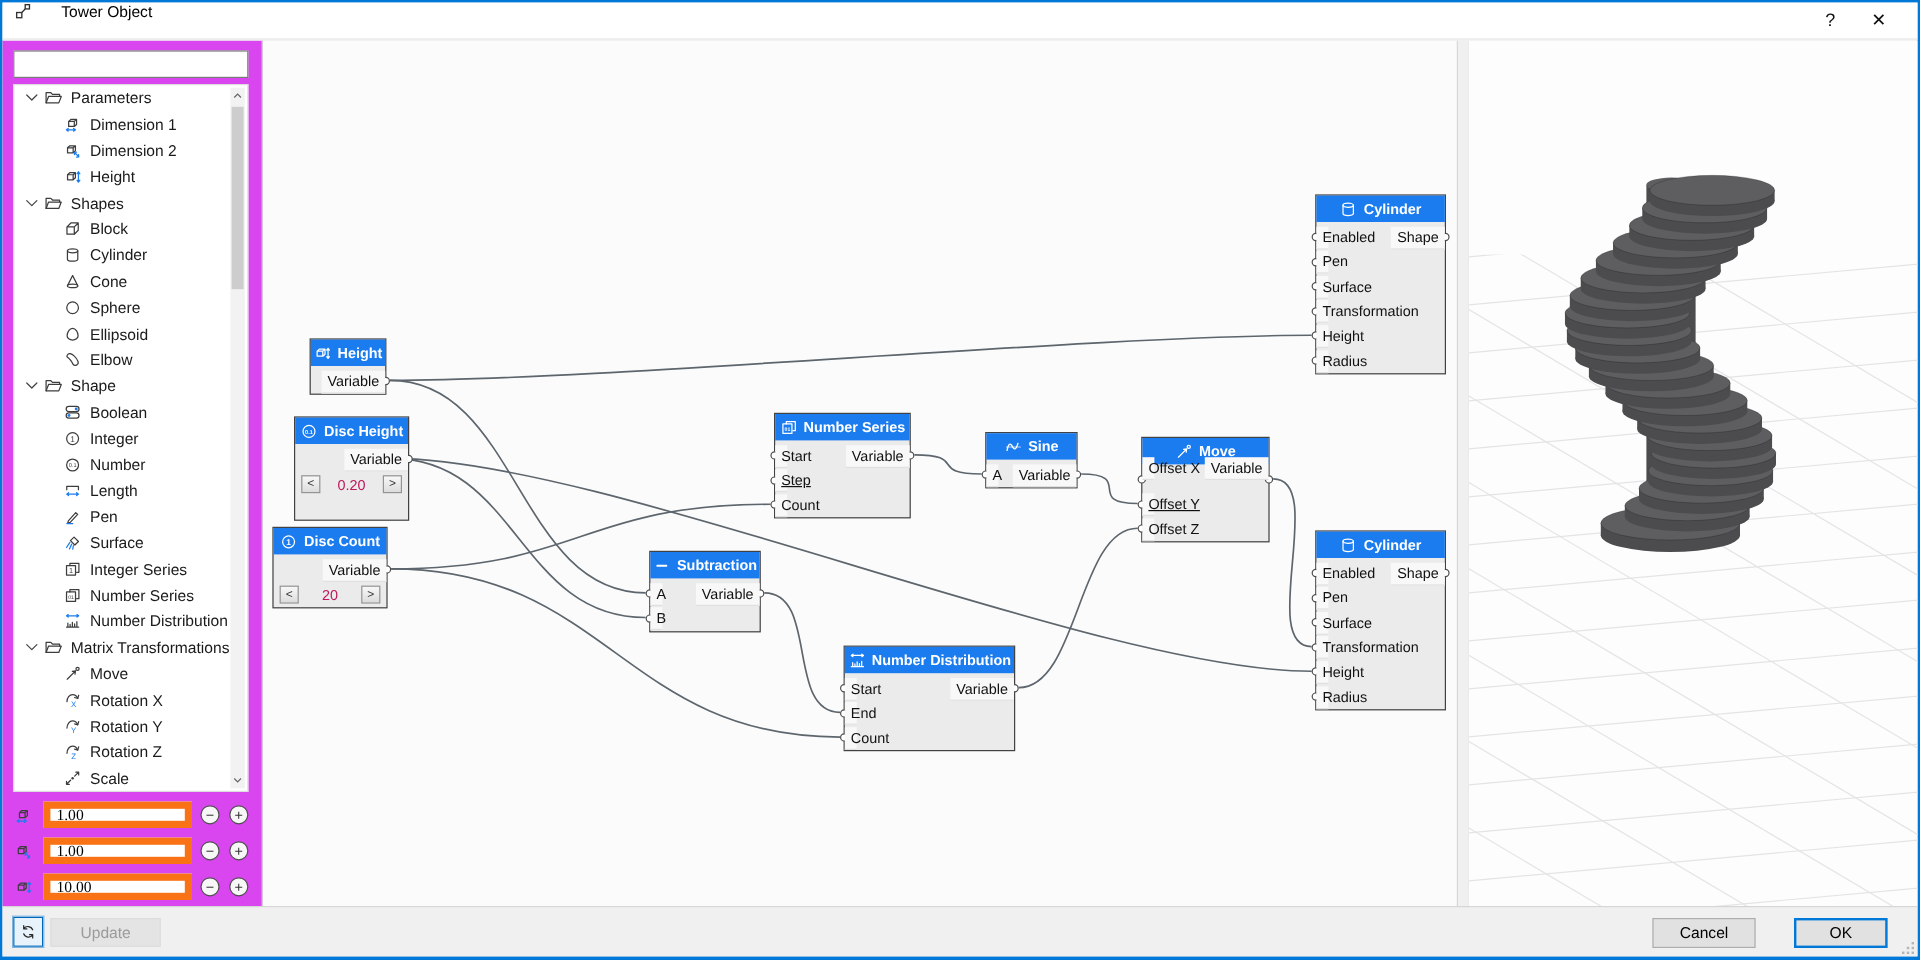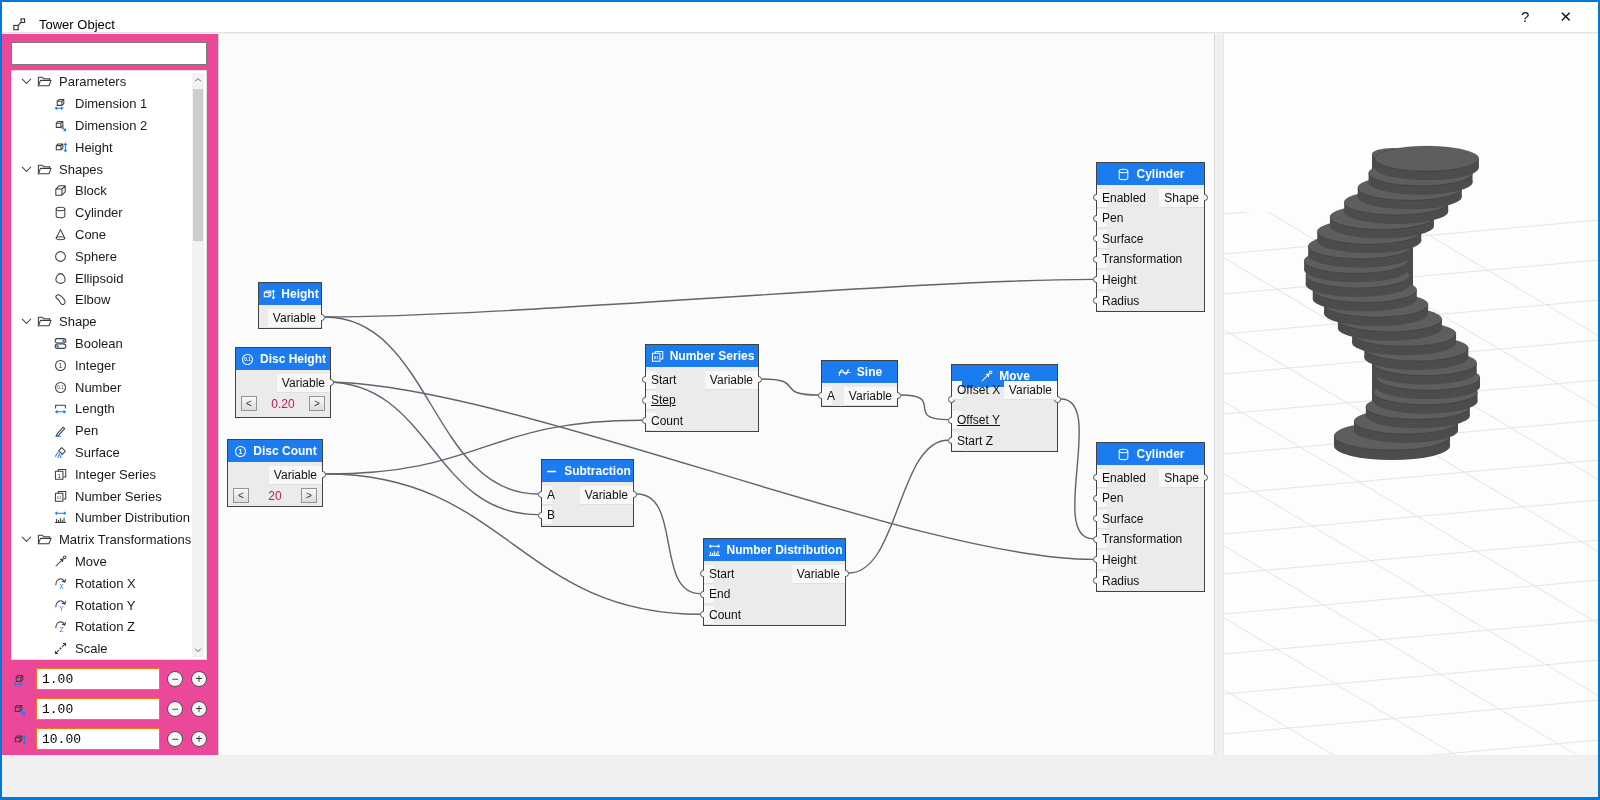--- a/index.html
+++ b/index.html
@@ -1,43 +1,43 @@
 <!DOCTYPE html>
 <html><head>
 <meta charset="utf-8">
 <style>
   html,body{margin:0;padding:0;background:#fff}
   *{box-sizing:border-box}
   .window{position:relative;width:1600px;height:800px;background:#f0f0f0;
     border:2px solid #0078d7;border-bottom-width:3px;overflow:hidden;
     font-family:"Liberation Sans",sans-serif;color:#111;-webkit-user-select:none;user-select:none}
   
-  .titlebar{height:31px;background:#fff;border-bottom:1px solid #e4e4e4;display:flex;align-items:flex-end;padding:0 10px;gap:12px}
+  .titlebar{height:31px;background:#fff;border-bottom:1px solid #e4e4e4;display:flex;align-items:flex-start;padding:0 10px;gap:24px}
   .titlebar .title{font-size:13px;color:#000}
   .title-buttons{margin-left:auto;display:flex;gap:30px;padding-right:16px;font-size:15px;color:#111}
   .title-buttons span{cursor:pointer;line-height:31px}
   
   .main{position:absolute;top:32px;left:0;right:0;height:721px}
   
-  .sidebar{position:absolute;left:0;top:0;width:217px;height:100%;background:#ec4899;border-right:1px solid #cfcfcf}
+  .sidebar{position:absolute;left:0;top:0;width:217px;height:100%;background:#d946ef;border-right:1px solid #cfcfcf}
   .search{position:absolute;left:9px;top:8px;width:196px;height:23px;border:1px solid #7a7a7a;background:#fff;font-size:13px;padding:0 5px;font-family:"Liberation Sans",sans-serif}
   .tree{position:absolute;left:9px;top:36px;width:196px;height:590px;background:#fff;border:1px solid #ddd;overflow:hidden}
   .tree-row{height:21.8px;display:flex;align-items:center;font-size:13px;color:#1a1a1a;white-space:nowrap;cursor:default}
   .tree-row .twist{width:16px;display:flex;justify-content:center;margin-left:4px}
   .tree-row .ticon{width:17px;display:flex;justify-content:center;margin:0 6px 0 2px}
   .tree-row.lvl1{padding-left:38px}
   .tree-row.lvl0{padding-left:2px}
   .vscroll{position:absolute;right:2px;top:2px;bottom:2px;width:12px;background:#f2f2f2}
   .vscroll .sbtn{height:14px;display:flex;align-items:center;justify-content:center}
   .vscroll .thumb{position:absolute;left:1px;right:1px;top:16px;height:152px;background:#cdcdcd}
   .vscroll .sbtn.down{position:absolute;bottom:0;left:0;right:0}
   .params{position:absolute;left:0;top:634px;width:217px}
   .param-row{height:22px;margin-bottom:8px;display:flex;align-items:center;padding-left:8px}
   .param-row .picon{width:18px;display:flex;justify-content:center}
-  .param-row input{width:124px;height:22px;margin-left:8px;border:1px solid #f97316;background:#fff;font-size:13px;padding:0 5px;font-family:Liberation Mono, monospace}
+  .param-row input{width:124px;height:22px;margin-left:8px;border:6px solid #f97316;background:#fff;font-size:13px;padding:0 5px;font-family:Liberation Serif, serif}
   .circ{width:16px;height:16px;border:1px solid #4f4f4f;border-radius:50%;margin-left:7px;display:flex;align-items:center;justify-content:center;font-size:12px;color:#333;line-height:1;cursor:pointer;background:#f7f7f7}
   .circ.plus{margin-left:8px}
   
   .canvas{position:absolute;left:217px;top:0;width:996px;height:721px;background:#fbfbfb;border-right:1px solid #d8d8d8}
   #wires{position:absolute;left:0;top:0}
   .node{position:absolute;border:1px solid #424242;background:#ebebeb}
   .node-header{height:22px;background:#1b7cf0;display:flex;align-items:center;justify-content:center;gap:5px;color:#fff;font-size:12px;font-weight:700;white-space:nowrap;cursor:move}
   .node-row{position:absolute;left:0;right:0;height:20px;display:flex;align-items:center;justify-content:space-between}
   .chip-in{background:#f8f8f8;font-size:12px;color:#111;padding:2px 5px;white-space:nowrap;border-bottom:1px solid #e0e0e0}
   .chip-out{background:#f8f8f8;font-size:12px;color:#111;padding:2px 5px;margin-left:auto;white-space:nowrap;border-bottom:1px solid #e0e0e0}
@@ -442,21 +442,21 @@
                   </g>
                 </svg>
               </span>
               <span>Height</span>
             </div>
             <span class="conn" style="right: -4px; top: 31px;"></span>
             <div class="node-row" style="top: 25px;">
               <span class="chip-out">Variable</span>
             </div>
           </div>
-          <div class="node" style="left: 16px; top: 313px; width: 96px; height: 71px;">
+          <div class="node" style="left: 26px; top: 313px; width: 96px; height: 87px;">
             <div class="node-header">
               <span style="display: flex;">
                 <svg viewBox="0 0 16 16" width="15" height="15" fill="none" stroke="#fff" stroke-width="1.1" stroke-linecap="round" stroke-linejoin="round">
                   <circle cx="8" cy="8" r="5.3"></circle>
                   <text x="8" y="9.9" font-size="5" text-anchor="middle" fill="#fff" stroke="none" font-family="Liberation Sans,sans-serif">0.1</text>
                 </svg>
               </span>
               <span>Disc Height</span>
             </div>
             <span class="conn" style="right: -4px; top: 31px;"></span>
@@ -567,21 +567,21 @@
             <div class="node-row" style="top: 15px;">
               <span class="chip-in" style="width: 10px;">Offset X</span>
               <span class="chip-out">Variable</span>
             </div>
             <span class="conn" style="left: -4px; top: 51.6px;"></span>
             <div class="node-row" style="top: 45.6px;">
               <span class="chip-in" style="width: 10px; text-decoration: underline;">Offset Y</span>
             </div>
             <span class="conn" style="left: -4px; top: 72.2px;"></span>
             <div class="node-row" style="top: 66.2px;">
-              <span class="chip-in" style="width: 10px;">Start Z</span>
+              <span class="chip-in" style="width: 10px;">Offset Z</span>
             </div>
           </div>
           <div class="node" style="left: 484px; top: 504px; width: 143px; height: 88.2px;">
             <div class="node-header">
               <span style="display: flex;">
                 <svg viewBox="0 0 16 16" width="15" height="15" fill="none" stroke="#fff" stroke-width="1.1" stroke-linecap="round" stroke-linejoin="round">
                   <g stroke="#fff">
                     <path d="M2.6 3.4h10.8M2.6 3.4l1.5-1.1M2.6 3.4l1.5 1.1M13.4 3.4l-1.5-1.1M13.4 3.4l-1.5 1.1"></path>
                   </g>
                   <path d="M2.6 13.4h10.8M3.8 13.2V9.8M5.8 13.2V11M7.8 13.2V9.2M9.8 13.2V10.6M11.8 13.2V8.6"></path>
@@ -779,13 +779,32 @@
           <rect x="144.5720430985695" y="139.2" width="104" height="9" fill="#4c4c4f"></rect>
           <ellipse cx="196.5720430985695" cy="148.2" rx="52" ry="12.5" fill="#4c4c4f"></ellipse>
           <ellipse cx="196.5720430985695" cy="139.2" rx="52" ry="12.5" fill="#5e5e61" stroke="rgba(0,0,0,0.28)" stroke-width="0.6"></ellipse>
           <rect x="150.8451081931335" y="124.60000000000002" width="104" height="9" fill="#4c4c4f"></rect>
           <ellipse cx="202.8451081931335" cy="133.60000000000002" rx="52" ry="12.5" fill="#4c4c4f"></ellipse>
           <ellipse cx="202.8451081931335" cy="124.60000000000002" rx="52" ry="12.5" fill="#5e5e61" stroke="rgba(0,0,0,0.28)" stroke-width="0.6"></ellipse>
         </svg>
     </div>
   </div>
 
+  <div class="footer">
+    <div class="auto-btn" id="auto-btn">
+        <svg viewBox="0 0 16 16" width="15" height="15" fill="none" stroke="#2a2a2a" stroke-width="1.1" stroke-linecap="round" stroke-linejoin="round">
+          <path d="M12 6.2A4.6 4.6 0 0 0 4 5.2M4 2.6v2.8h2.8"></path>
+          <path d="M4 9.8a4.6 4.6 0 0 0 8 1M12 13.4v-2.8H9.2"></path>
+        </svg>
+      </div>
+    <div class="update-btn">Update</div>
+    <div class="btn cancel">Cancel</div>
+    <div class="btn ok">OK</div>
+    <div class="grip">
+      <i style="right:0;bottom:0"></i>
+        <i style="right:0;bottom:4px"></i>
+        <i style="right:4px;bottom:0"></i>
+      <i style="right:0;bottom:8px"></i>
+        <i style="right:8px;bottom:0"></i>
+        <i style="right:4px;bottom:4px"></i>
+    </div>
+  </div>
 </div>
 
 </body></html>

